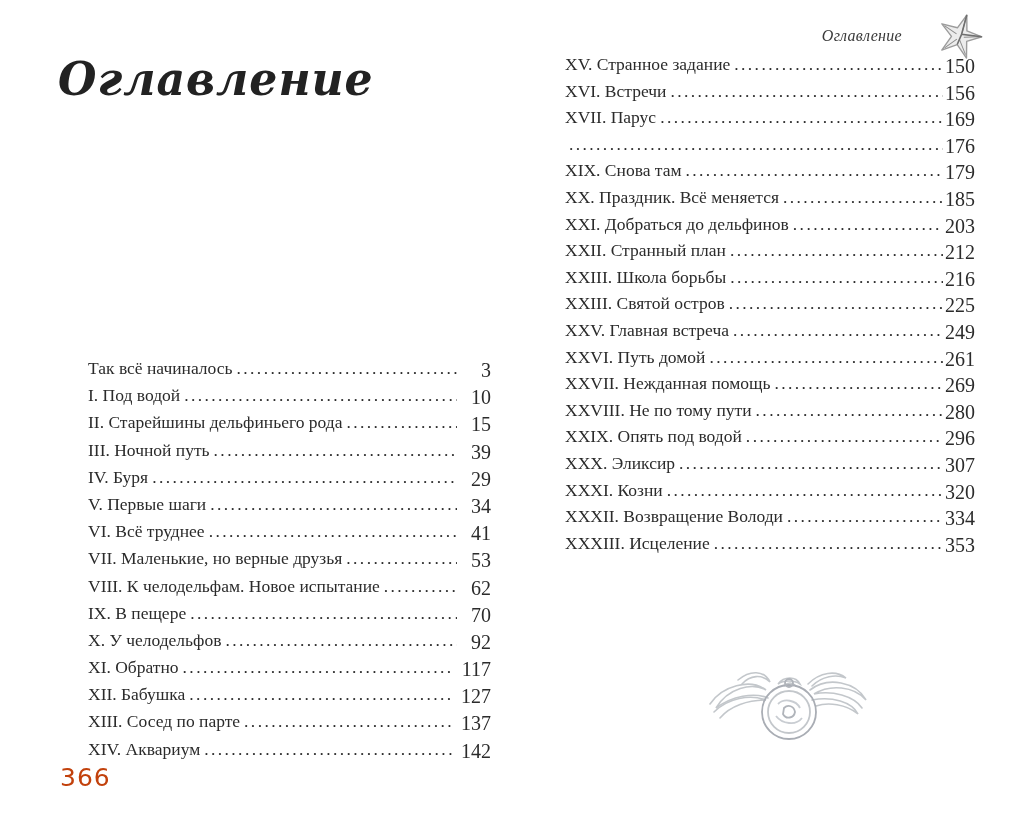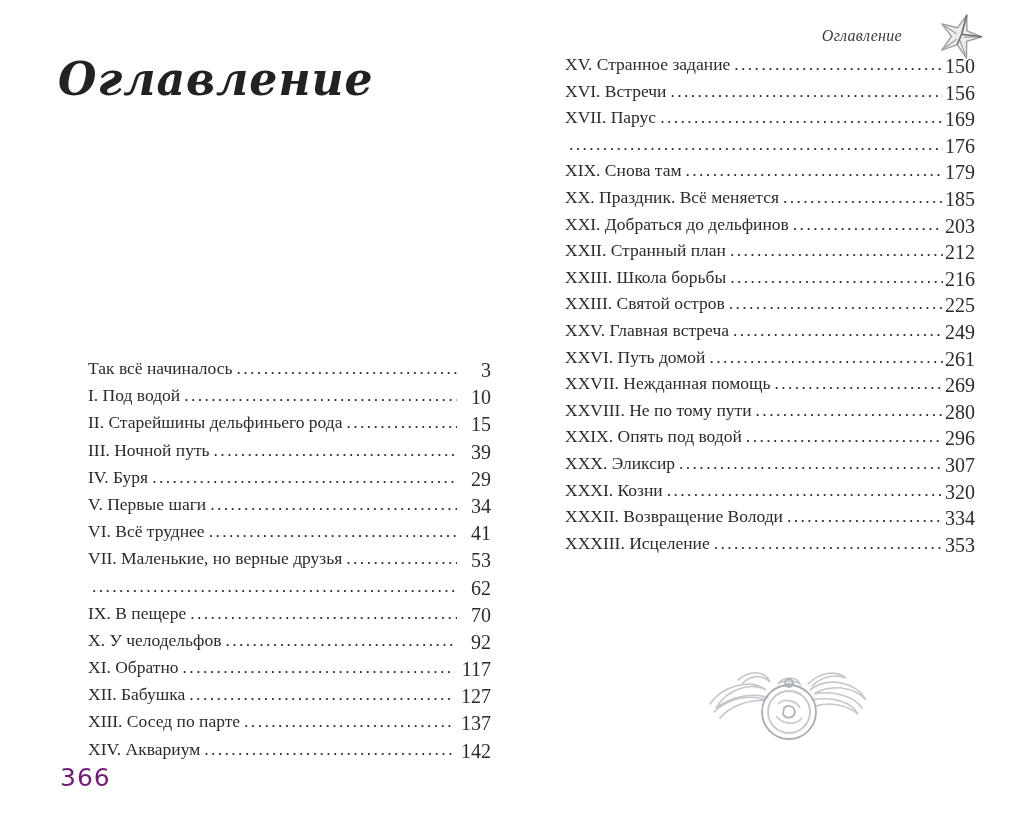--- a/index.html
+++ b/index.html
@@ -52,21 +52,21 @@
   }
   .running-header .rh-text {
     font-style:italic; font-size:16px; color:#3a3a3a;
     letter-spacing:.3px;
   }
   .starfish { width:52px; height:52px; }
   
   .folio {
     position:absolute; left:60px; top:763px;
     font-family:"DejaVu Sans", sans-serif;
-    font-size:25px; color:#701a75; letter-spacing:1px;
+    font-size:25px; color:#c2410c; letter-spacing:1px;
   }
   .sketch { position:absolute; left:698px; top:642px; width:182px; height:108px; }
 </style>
 </head>
 <body>
 
 <div class="spread">
 
   <h1 class="toc-title">Оглавление</h1>
 
@@ -114,20 +114,21 @@
         <span class="num">41</span>
       </div>
 
       <div class="toc-row">
         <span class="t">VII. Маленькие, но верные друзья</span>
         <span class="leader"></span>
         <span class="num">53</span>
       </div>
 
       <div class="toc-row">
+        <span class="t">VIII. К челодельфам. Новое испытание</span>
         <span class="leader"></span>
         <span class="num">62</span>
       </div>
 
       <div class="toc-row">
         <span class="t">IX. В пещере</span>
         <span class="leader"></span>
         <span class="num">70</span>
       </div>
 

